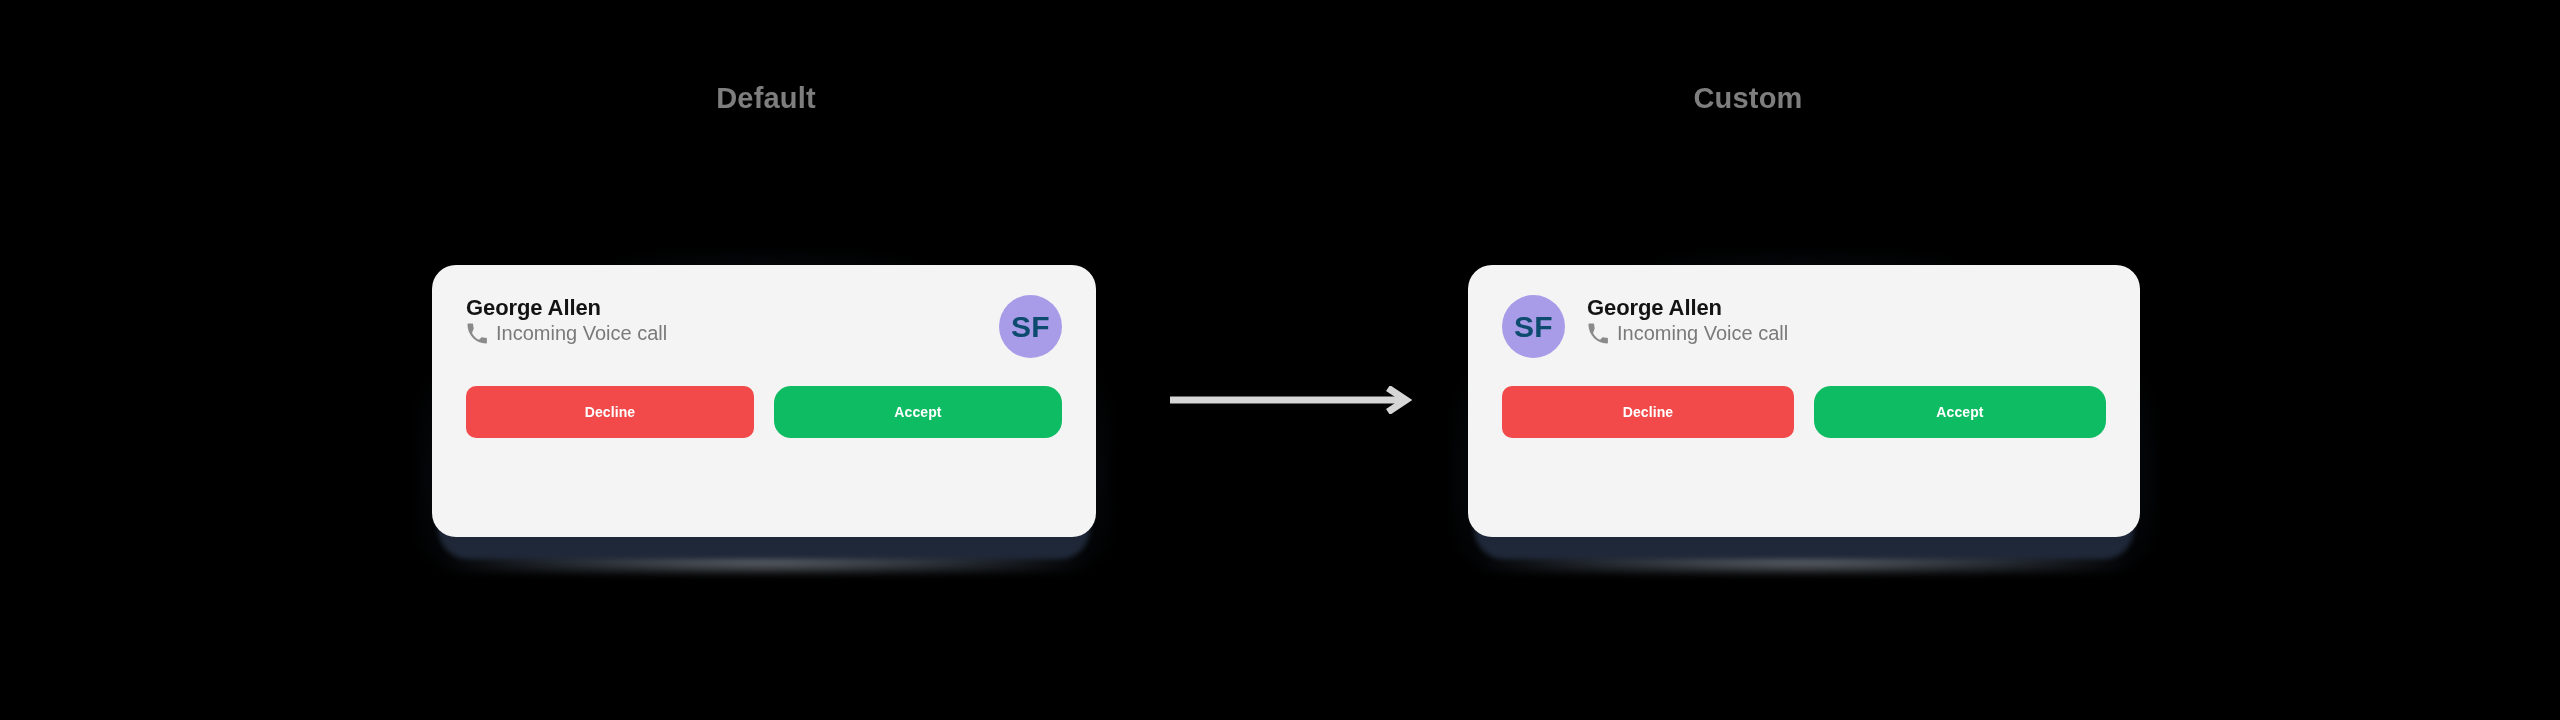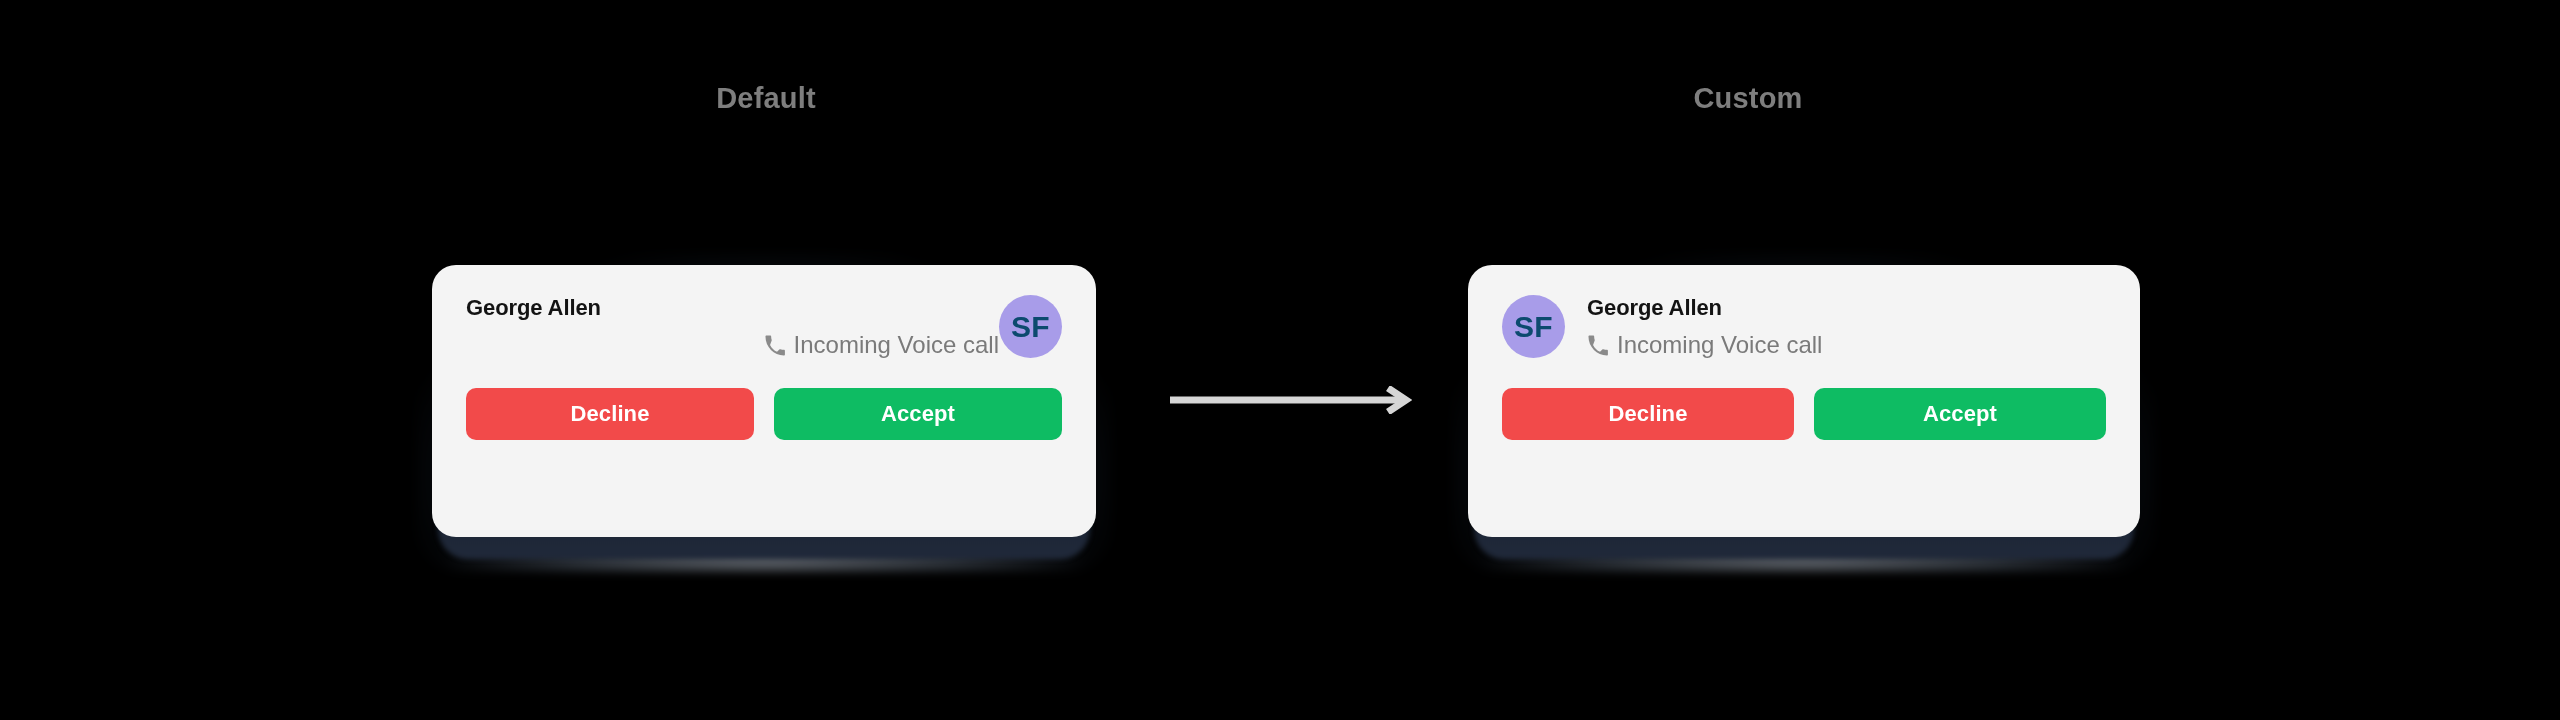--- a/index.html
+++ b/index.html
@@ -110,29 +110,28 @@
   .caller-name {
     font-size: 22px;
     font-weight: 700;
     color: #131313;
     line-height: 1.14;
     white-space: nowrap;
     letter-spacing: -0.1px;
   }
 
   .call-status {
-    margin-top: 11px;
+    margin-top: 1px;
     display: flex;
     align-items: center;
     gap: 8px;
-    font-size: 24px;
+    font-size: 20px;
     color: #7a7a7a;
     line-height: 1.2;
     white-space: nowrap;
-    justify-content: flex-end;
   }
 
   .phone-icon {
     width: 22px;
     height: 22px;
     flex: 0 0 22px;
     display: block;
     position: relative;
     top: 1px;
   }
@@ -163,30 +162,30 @@
     margin-top: 28px;
   }
 
   .action-btn {
     flex: 1 1 0;
     height: 52px;
     border: none;
     border-radius: 10px;
     color: #ffffff;
     font-family: "Liberation Sans", sans-serif;
-    font-size: 22px;
+    font-size: 14px;
     font-weight: 700;
     letter-spacing: 0.1px;
     cursor: pointer;
     display: flex;
     align-items: center;
     justify-content: center;
   }
   .action-btn.decline { background: #f24a4a; }
-  .action-btn.accept  { background: #0ebc63; }
+  .action-btn.accept  { background: #0ebc63; border-radius: 17px; }
 
   
   .arrow {
     position: absolute;
     left: 1168px;
     top: 386px;
     width: 244px;
     height: 28px;
   }
   .arrow svg { width: 244px; height: 28px; display: block; }

